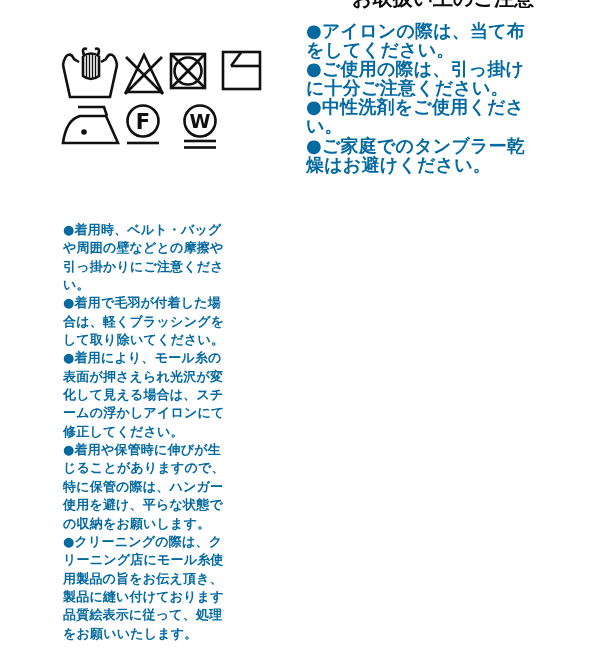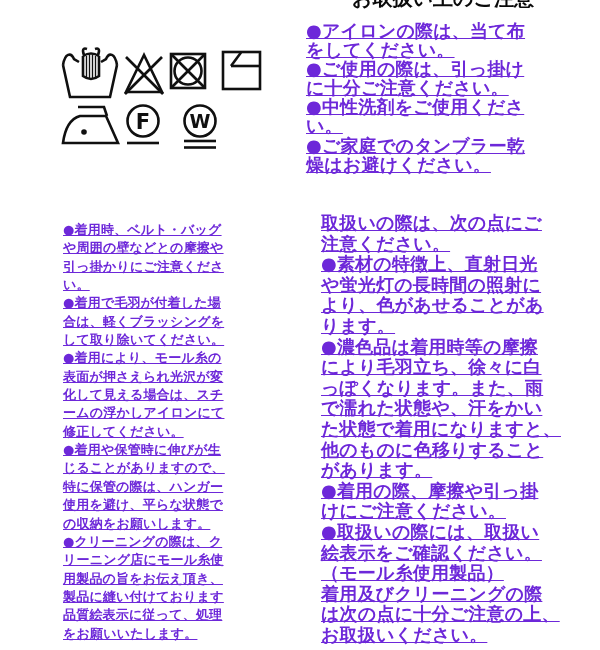--- a/index.html
+++ b/index.html
@@ -10,22 +10,21 @@
     background: #ffffff;
     overflow: hidden;
     color: #000000;
     font-family: "DejaVu Sans", sans-serif;
     font-weight: 700;
   }
   .textblock {
     position: absolute;
     white-space: pre;
     letter-spacing: 0.2px;
-    color: #6d28d9;
-    text-decoration: underline;
+    color: #0369a1;
   }
   .notes-title {
     position: absolute;
     left: 352px;
     top: -12px;
     font-size: 20px;
     line-height: 20px;
     white-space: pre;
     color: #0a0a0a;
   }
@@ -159,35 +158,14 @@
 特に保管の際は、ハンガー
 使用を避け、平らな状態で
 の収納をお願いします。
 ●クリーニングの際は、ク
 リーニング店にモール糸使
 用製品の旨をお伝え頂き、
 製品に縫い付けております
 品質絵表示に従って、処理
 をお願いいたします。</div>
 
-  <div class="textblock right-col">取扱いの際は、次の点にご
-注意ください。
-●素材の特徴上、直射日光
-や蛍光灯の長時間の照射に
-より、色があせることがあ
-ります。
-●濃色品は着用時等の摩擦
-により毛羽立ち、徐々に白
-っぽくなります。また、雨
-で濡れた状態や、汗をかい
-た状態で着用になりますと、
-他のものに色移りすること
-があります。
-●着用の際、摩擦や引っ掛
-けにご注意ください。
-●取扱いの際には、取扱い
-絵表示をご確認ください。
-（モール糸使用製品）
-着用及びクリーニングの際
-は次の点に十分ご注意の上、
-お取扱いください。</div>
 
 </div>
 
 </body></html>

